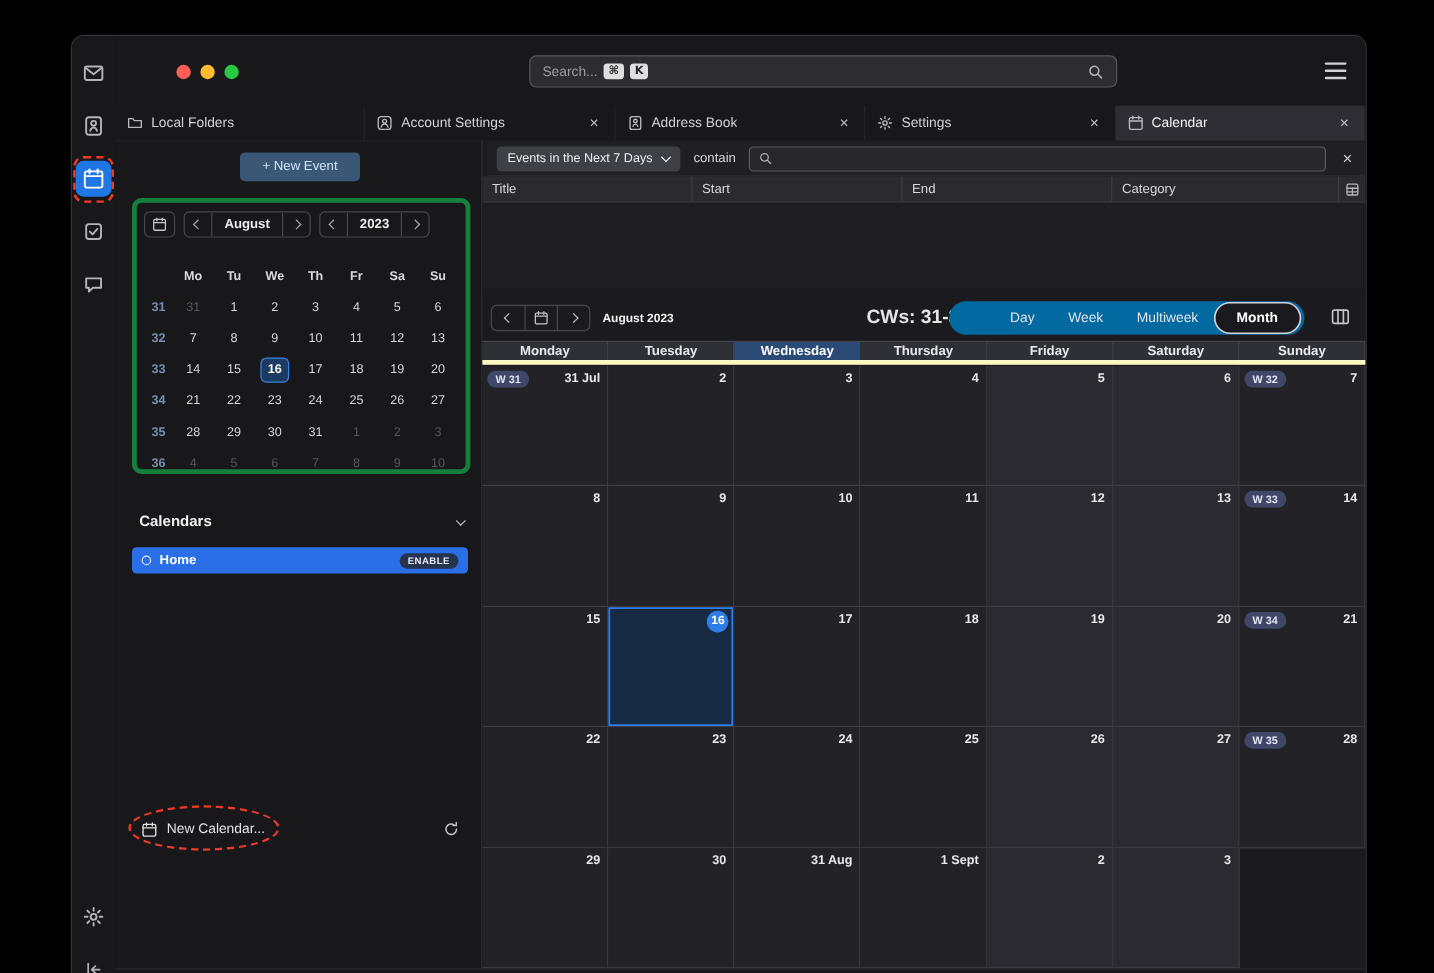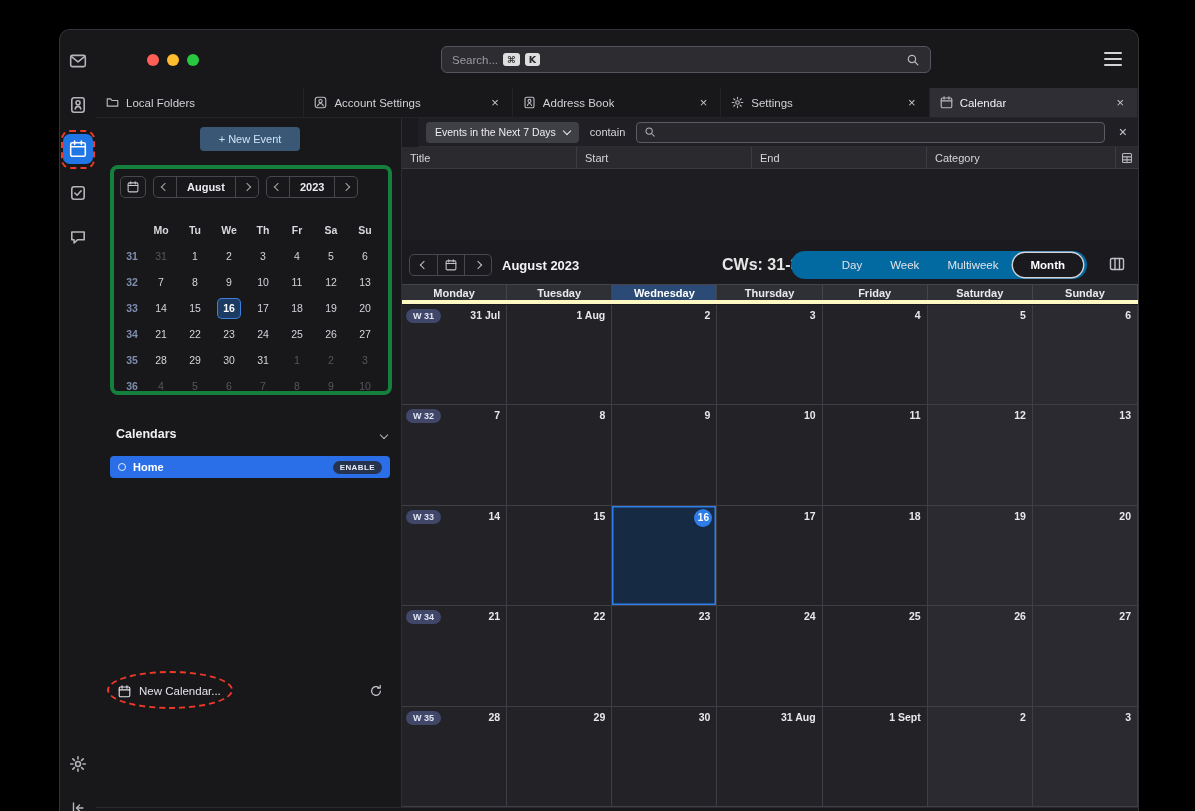--- a/index.html
+++ b/index.html
@@ -58,36 +58,36 @@
 .cal-row .cname{font-weight:bold;font-size:11px}
 .enable-badge{margin-left:auto;background:#26334f;color:#e8ecf6;font-size:8px;font-weight:bold;letter-spacing:.4px;border-radius:8px;padding:2px 7px}
 .newcal-row{position:absolute;left:14px;top:560px;right:14px;height:26px;display:flex;align-items:center;color:#e2e2e7}
 .newcal-row .nc-left{display:flex;align-items:center;gap:8px;padding-left:8px;cursor:pointer}
 .newcal-row .nc-label{font-size:11.5px}
 .refresh-btn{margin-left:auto;color:#c4c4cb;cursor:pointer;padding-right:4px}
 .annot-ellipse{position:absolute;left:11px;top:553px;width:126px;height:38px;border:2px dashed #f03a28;border-radius:50%;z-index:60;pointer-events:none}
 
 
 .main{position:absolute;left:341px;top:88px;right:0;bottom:26px;background:#1b1b1f;border-left:1px solid #2d2d33}
-.filterbar{position:absolute;left:16px;top:0;right:0;height:29px;background:#1f1f24;display:flex;align-items:center;padding:0 8px;gap:11px;border-bottom:1px solid #2c2c32}
+.filterbar{position:absolute;left:4px;top:0;right:0;height:29px;background:#1f1f24;display:flex;align-items:center;padding:0 8px;gap:11px;border-bottom:1px solid #2c2c32}
 .range-dd{height:21px;background:#3f3f46;border:none;border-radius:4px;color:#ececf0;font-size:10.5px;font-family:inherit;display:flex;align-items:center;gap:8px;padding:0 9px;cursor:pointer}
 .match-label{color:#d4d4d9}
 .filter-search{flex:1;height:21px;background:#27272c;border:1px solid #5b5b64;border-radius:4px;display:flex;align-items:center;padding:0 7px;color:#b0b0b8}
 .filter-close{font-size:14px;color:#c8c8d0;cursor:pointer;padding:0 3px}
 .evt-header{position:absolute;left:0;top:29px;right:0;height:22px;background:#2a2a2f;border-bottom:1px solid #3a3a40;display:grid;grid-template-columns:174px 175px 175px 1fr 23px;align-items:center}
 .evt-header .col{padding:0 8px;color:#d6d6db;border-left:1px solid #3c3c42;height:100%;display:flex;align-items:center}
 .evt-header .col:first-child{border-left:none}
 .evt-header .colpick{display:flex;align-items:center;justify-content:center;color:#b7b7bf;border-left:1px solid #3c3c42;height:100%;cursor:pointer}
 .evt-list{position:absolute;left:0;top:51px;right:0;height:71px;background:#1d1d22}
 .splitter{position:absolute;left:0;top:122px;right:0;height:6px;background:#1b1b1f;cursor:row-resize}
 .cal-toolbar{position:absolute;left:0;top:128px;right:0;height:38px}
 .navgroup{position:absolute;left:7px;top:8px;height:22px;display:flex;border:1px solid #47474f;border-radius:5px;overflow:hidden}
 .navgroup .gbtn{width:27px;background:none;border:none;color:#c2c2c9;display:flex;align-items:center;justify-content:center;cursor:pointer}
 .navgroup .gbtn + .gbtn{border-left:1px solid #47474f}
-.cal-title{position:absolute;left:100px;top:0;height:38px;display:flex;align-items:center;font-weight:bold;font-size:13px;color:#f3f3f5}
+.cal-title{position:absolute;left:100px;top:0;height:38px;display:flex;align-items:center;font-weight:bold;font-size:10px;color:#f3f3f5}
 .cw-label{position:absolute;left:320px;top:0;height:38px;display:flex;align-items:center;font-weight:bold;font-size:16px;color:#e5e5e5}
 .view-toggle{position:absolute;left:389px;top:5px;width:296px;height:28px;background:#0369a1;border-radius:14px;display:flex;align-items:center;justify-content:flex-end;padding:0 4px}
 .vt-item{padding:0 14px;height:24px;display:flex;align-items:center;color:#e2e2e7;font-size:11.5px;cursor:pointer;border-radius:12px}
 .vt-item.active{background:#1a1a1e;box-shadow:0 0 0 1.4px #d3d3da;color:#fff;font-weight:bold;padding:0 18px}
 .rotate-btn{position:absolute;right:13px;top:10px;color:#c2c2c9;cursor:pointer}
 .month-head{position:absolute;left:0;top:166px;right:0;height:20px;display:grid;grid-template-columns:repeat(7,1fr);border-top:1px solid #44444b;border-bottom:4px solid #fef9c3}
 .mh{background:#2f2f36;display:flex;align-items:center;justify-content:center;font-weight:bold;font-size:11px;color:#e9e9ee;border-right:1px solid #44444b}
 .mh.hl{background:#2b4a76;color:#fff}
 .month-body{position:absolute;left:0;top:187px;right:0;bottom:0;display:grid;grid-template-columns:repeat(7,1fr);grid-template-rows:repeat(5,1fr)}
 .mcell{position:relative;background:#222227;border-right:1px solid #3e3e45;border-bottom:1px solid #3e3e45;cursor:pointer}
@@ -546,23 +546,20 @@
         <div class="mh">Friday</div>
         <div class="mh">Saturday</div>
         <div class="mh">Sunday</div>
       </div>
     <div class="month-body">
         <div class="mcell">
           <span class="wbadge">W 31</span>
           <span class="dnum">31 Jul</span>
         </div>
         <div class="mcell">
-          <span class="dnum">1 Aug</span>
-        </div>
-        <div class="mcell">
           <span class="dnum">2</span>
         </div>
         <div class="mcell">
           <span class="dnum">3</span>
         </div>
         <div class="mcell">
           <span class="dnum">4</span>
         </div>
         <div class="mcell wkend">
           <span class="dnum">5</span>

